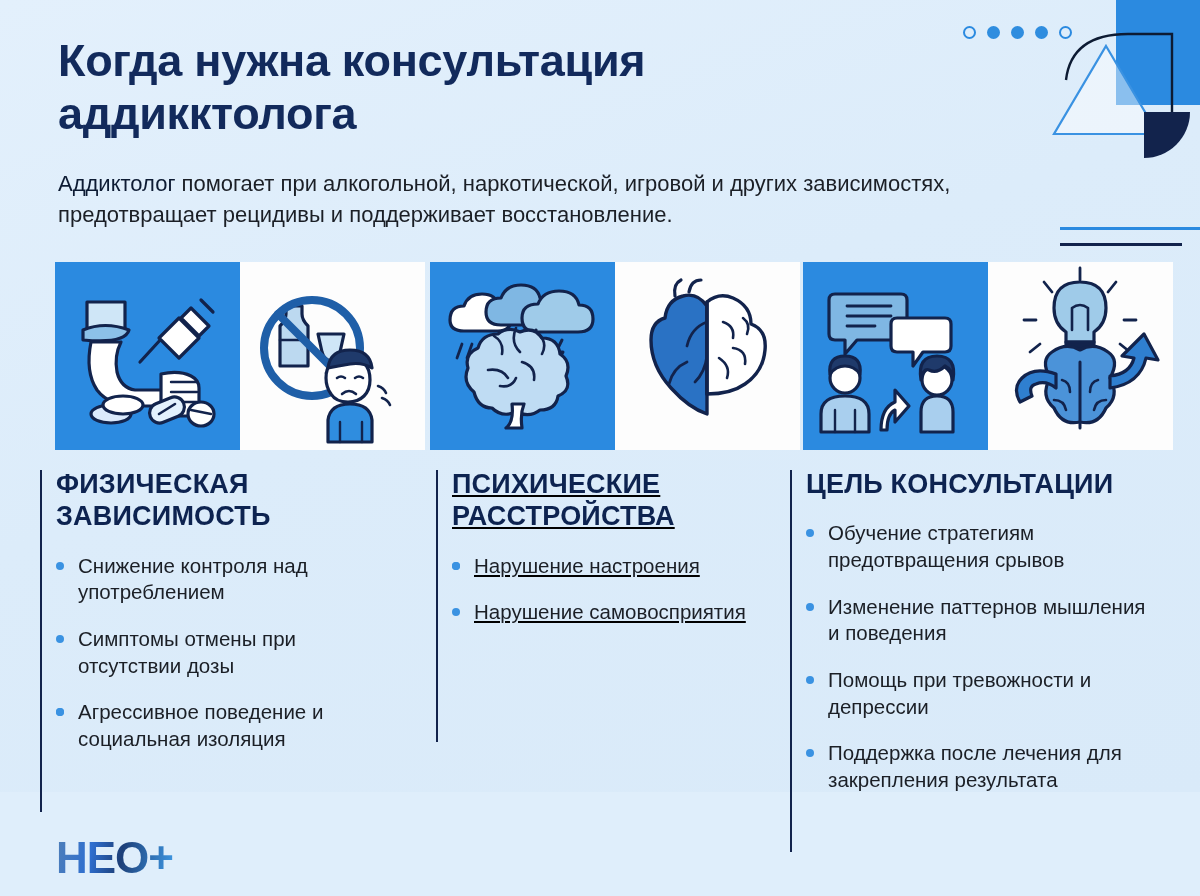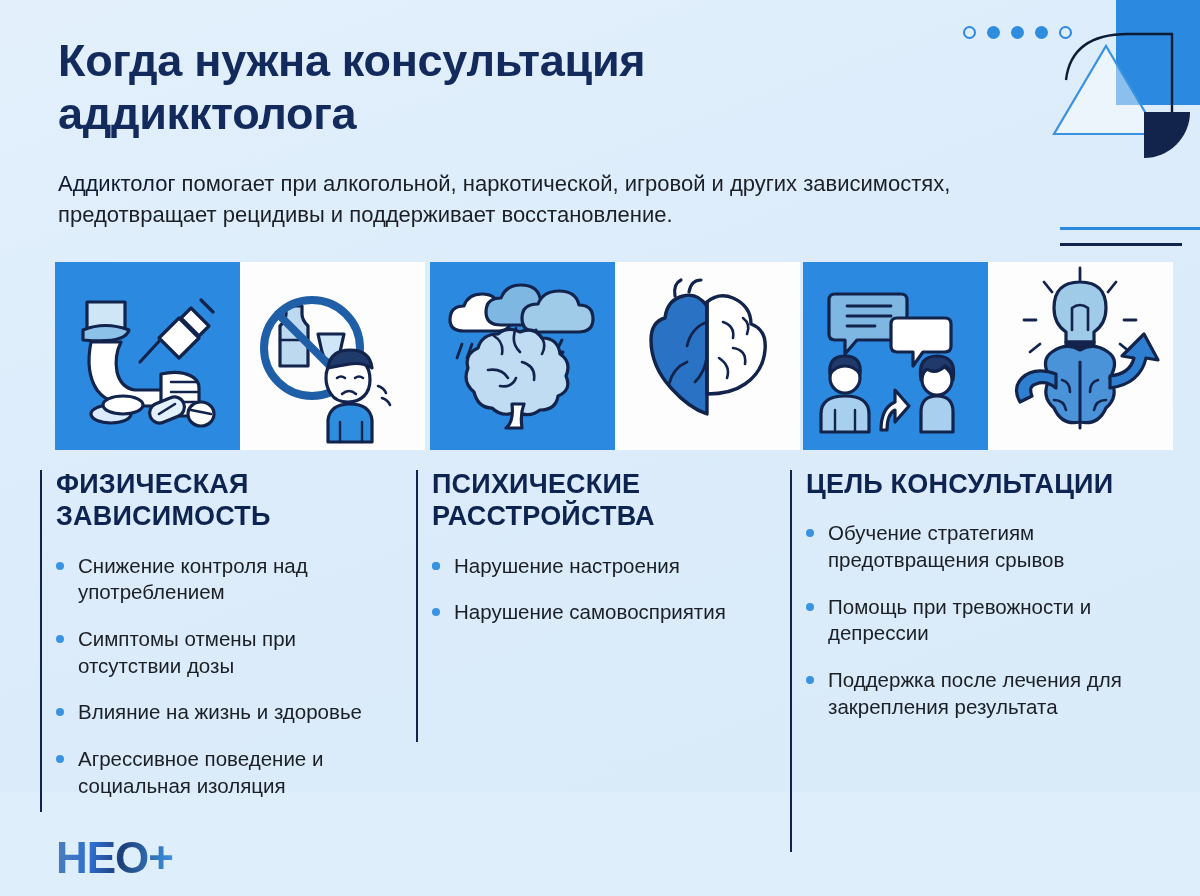--- a/index.html
+++ b/index.html
@@ -57,21 +57,21 @@
   .cell.blue { background: #2b8ae0; }
   .cell.white { background: #fdfdfd; }
   #strip1 { left: 55px; }
   #strip2 { left: 430px; }
   #strip3 { left: 803px; }
   .cell svg { position: absolute; left: 0; top: 0; width: 185px; height: 188px; }
 
   
   .col { position: absolute; top: 468px; }
   #col1 { left: 56px; width: 340px; }
-  #col2 { left: 432px; width: 345px; }
+  #col2 { left: 452px; width: 345px; text-decoration: underline; }
   #col3 { left: 806px; width: 350px; }
 
   .col .divider {
     position: absolute; left: -16px; top: 2px; width: 2px; background: #12234c;
   }
   #col1 .divider { height: 342px; }
   #col2 .divider { height: 272px; }
   #col3 .divider { height: 382px; }
 
   .col h2 {
@@ -246,40 +246,41 @@
       </svg>
     </div>
   </div>
 
   <div class="col" id="col1">
     <div class="divider"></div>
     <h2>ФИЗИЧЕСКАЯ ЗАВИСИМОСТЬ</h2>
     <ul>
       <li><span class="dot"></span><span>Снижение контроля над употреблением</span></li>
       <li><span class="dot"></span><span>Симптомы отмены при отсутствии дозы</span></li>
-      <li><span class="dot"></span><span>Влияние на жизнь и здоровье</span></li>
+      <li><span class="dot"></span></li>
       <li><span class="dot"></span><span>Агрессивное поведение и социальная изоляция</span></li>
     </ul>
   </div>
 
   <div class="col" id="col2">
     <div class="divider"></div>
     <h2>ПСИХИЧЕСКИЕ РАССТРОЙСТВА</h2>
     <ul>
       <li><span class="dot"></span></li>
       <li><span class="dot"></span><span>Нарушение настроения</span></li>
       <li><span class="dot"></span><span>Нарушение самовосприятия</span></li>
     </ul>
   </div>
 
   <div class="col" id="col3">
     <div class="divider"></div>
     <h2>ЦЕЛЬ КОНСУЛЬТАЦИИ</h2>
     <ul>
       <li><span class="dot"></span><span>Обучение стратегиям предотвращения срывов</span></li>
+      <li><span class="dot"></span><span>Изменение паттернов мышления и поведения</span></li>
       <li><span class="dot"></span><span>Помощь при тревожности и депрессии</span></li>
       <li><span class="dot"></span><span>Поддержка после лечения для закрепления результата</span></li>
     </ul>
   </div>
 
   <div class="logo">НЕО+</div>
 
 </div>
 
 </body></html>

